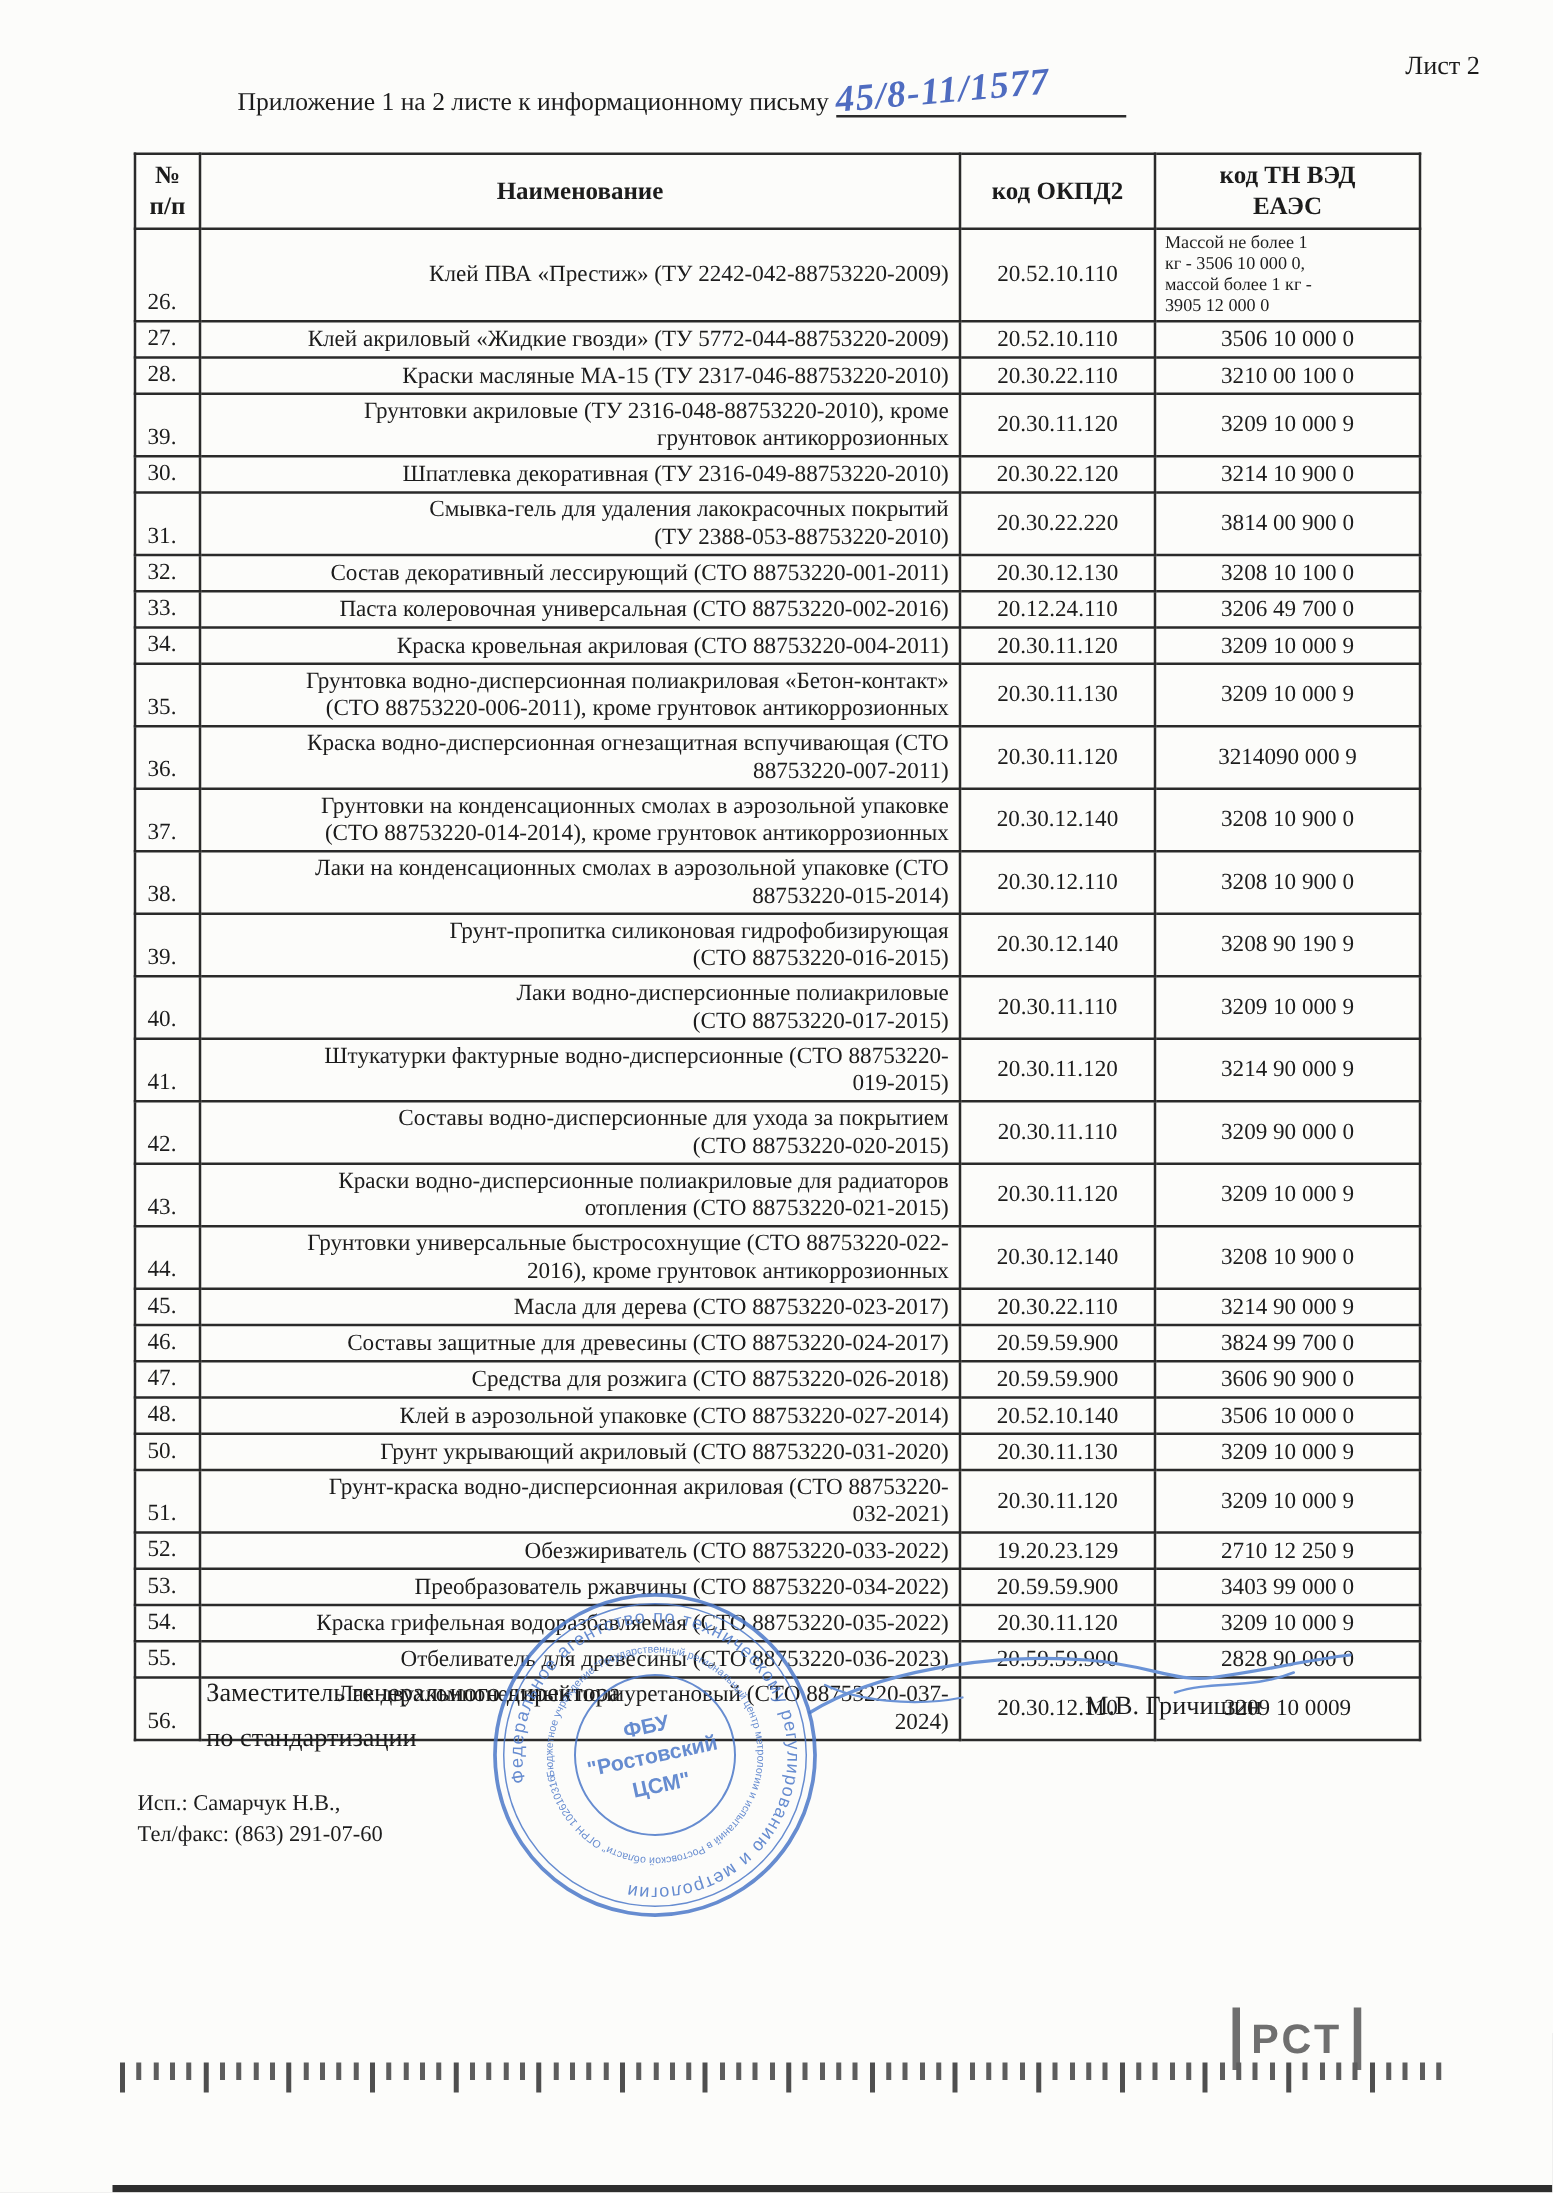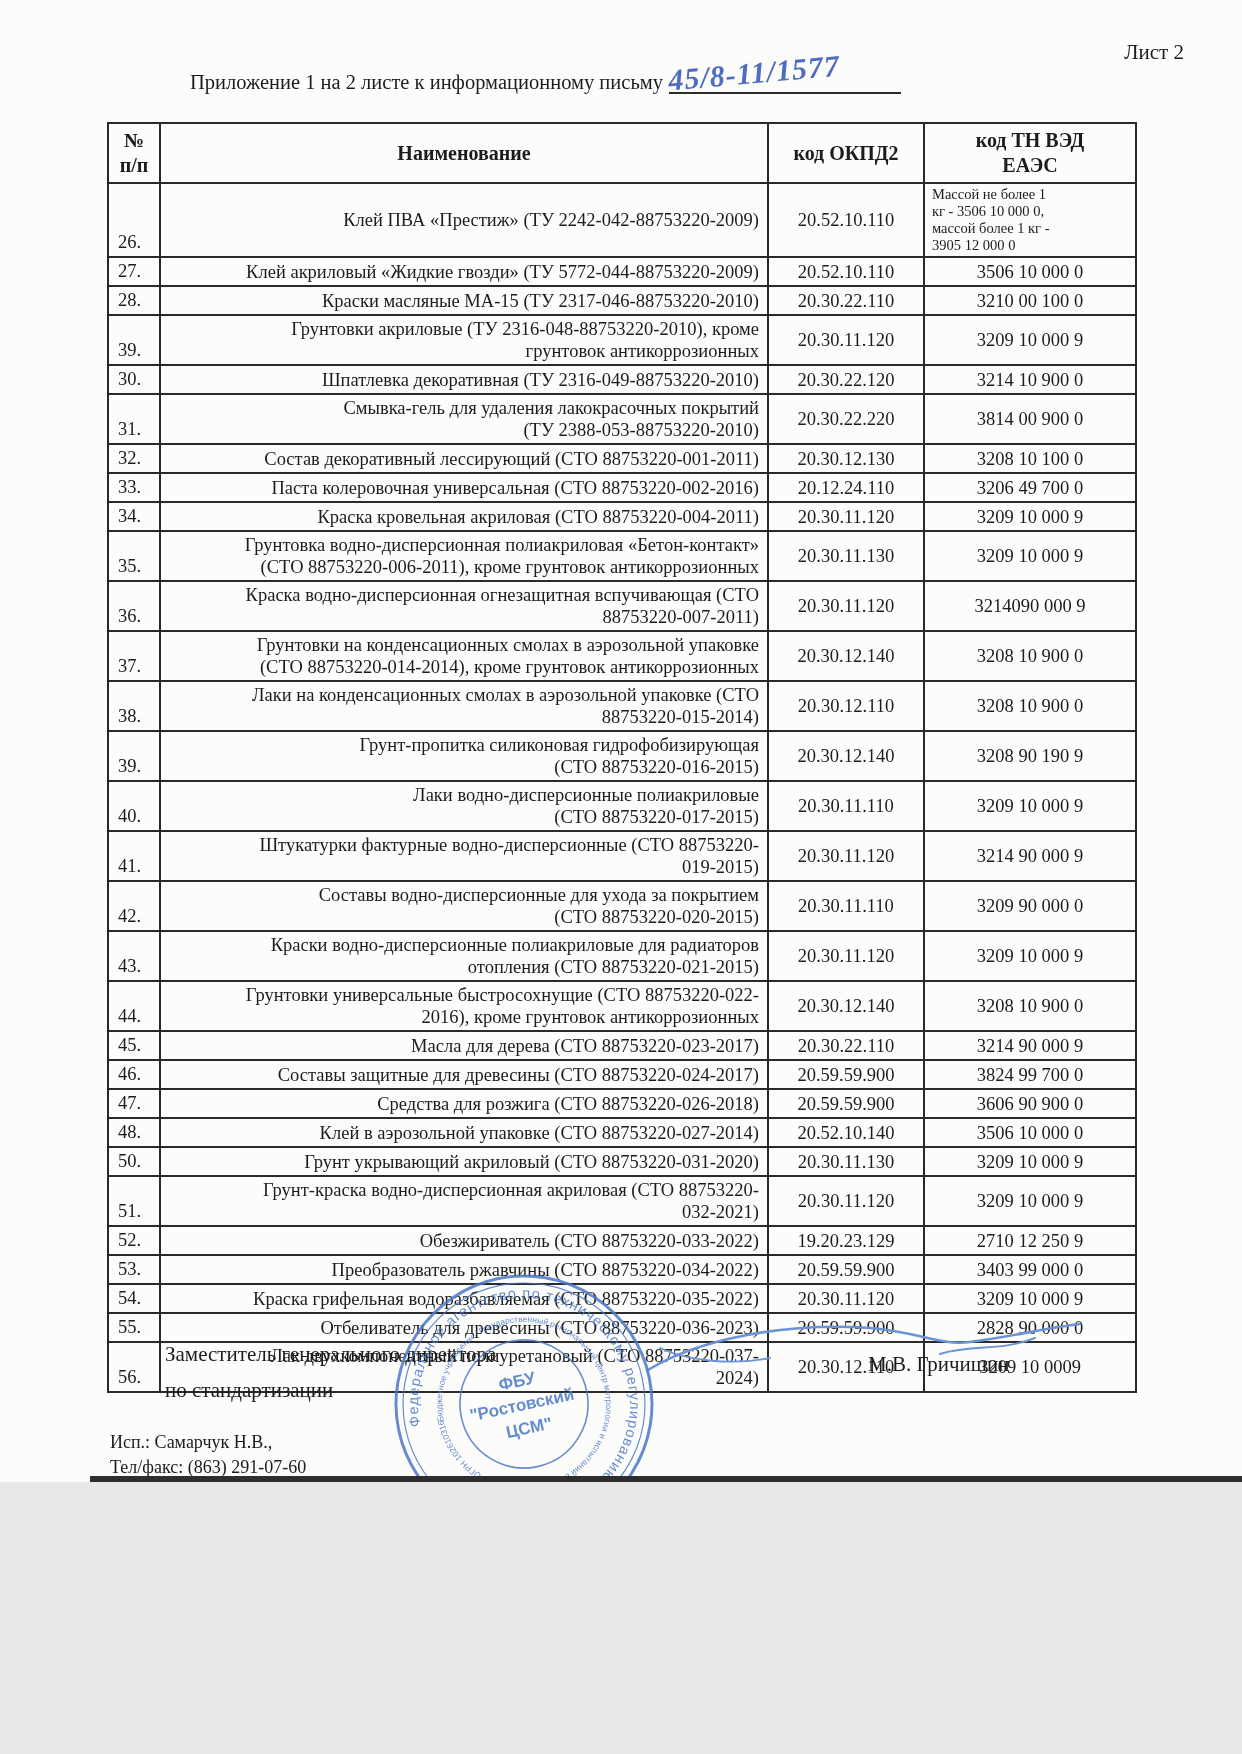--- a/index.html
+++ b/index.html
@@ -1,17 +1,17 @@
 <!DOCTYPE html>
 <html><head>
 <meta charset="utf-8">
 <style>
   html,body{margin:0;padding:0;background:#e8e8e6;}
   .page{
-    position:relative;width:1242px;height:1482px;margin:0 auto;
+    position:relative;width:1242px;height:1754px;margin:0 auto;
     background:#fcfcfa;overflow:hidden;
     font-family:"Liberation Serif","DejaVu Serif",serif;color:#1c1c1c;
   }
   .sheet-label{position:absolute;top:40px;right:58px;font-size:21px;}
   .title-line{position:absolute;top:66px;left:190px;font-size:20.5px;white-space:nowrap;}
   .write-line{display:inline-block;width:232px;border-bottom:2px solid #2c2c2c;margin-left:6px;height:26px;vertical-align:bottom;}
   .handwritten{
     display:inline-block;font-style:italic;font-weight:bold;font-size:30px;
     color:#4f6cc0;transform:rotate(-5deg) translateY(-10px);letter-spacing:1px;
   }
@@ -22,21 +22,21 @@
   td{font-size:18.5px;line-height:22px;}
   td.num{vertical-align:bottom;text-align:left;padding:2px 4px 3px 9px;margin-left:48px;}
   td.name{text-align:right;vertical-align:middle;padding:2px 8px 2px 26px;white-space:pre-line;}
   td.code{text-align:center;vertical-align:middle;padding:2px 2px;}
   td.tnved.small{font-size:14.5px;line-height:17px;text-align:left;padding:2px 7px;white-space:pre-line;vertical-align:top;}
   .sig-title{position:absolute;left:165px;top:1336px;font-size:21px;line-height:36px;white-space:pre-line;}
   .sig-name{position:absolute;left:868px;top:1352px;font-size:21px;}
   .executor{position:absolute;left:110px;top:1414px;font-size:18px;line-height:25px;white-space:pre-line;margin-top:16px;}
   .stamp{position:absolute;left:388px;top:1268px;width:272px;height:272px;transform:rotate(-12deg);opacity:.85;pointer-events:none;}
   .signature-svg{position:absolute;left:640px;top:1308px;width:450px;height:95px;pointer-events:none;}
-  .rst-logo{position:absolute;left:986px;top:1606px;display:flex;align-items:flex-end;gap:19px;color:#6f6f6f;}
+  .rst-logo{position:absolute;left:986px;top:1606px;display:flex;align-items:center;gap:9px;color:#6f6f6f;}
   .rst-logo .bar{width:6px;height:50px;background:#6f6f6f;}
   .rst-logo .rst-text{font-family:"Liberation Sans",sans-serif;font-weight:bold;font-size:33px;letter-spacing:3px;line-height:30px;}
   .barcode{position:absolute;left:96px;top:1650px;width:1058px;height:28px;display:flex;justify-content:space-between;align-items:flex-start;}
   .barcode .tick{width:4px;height:14px;background:#5d5d5d;}
   .barcode .tick.tall{height:24px;background:#4e4e4e;}
   .bottom-edge{position:absolute;left:90px;right:0;bottom:0;height:6px;background:#2e2e2e;}
 </style>
 </head>
 <body>
 

